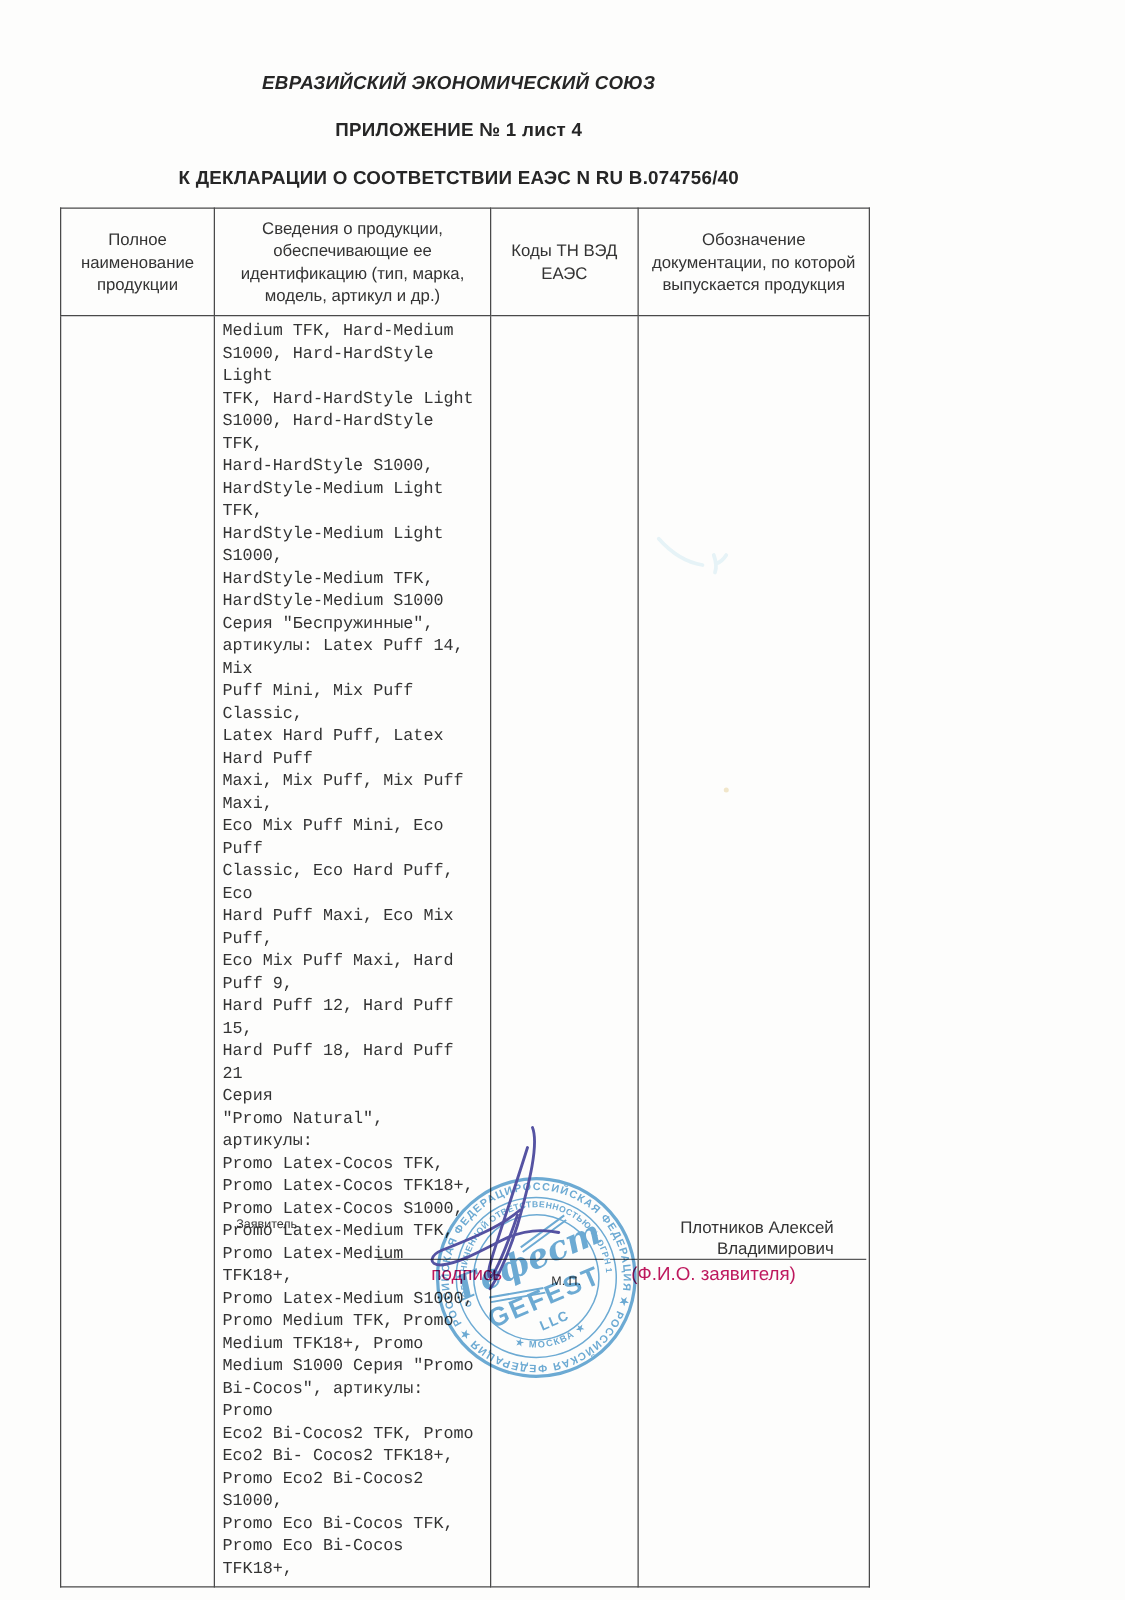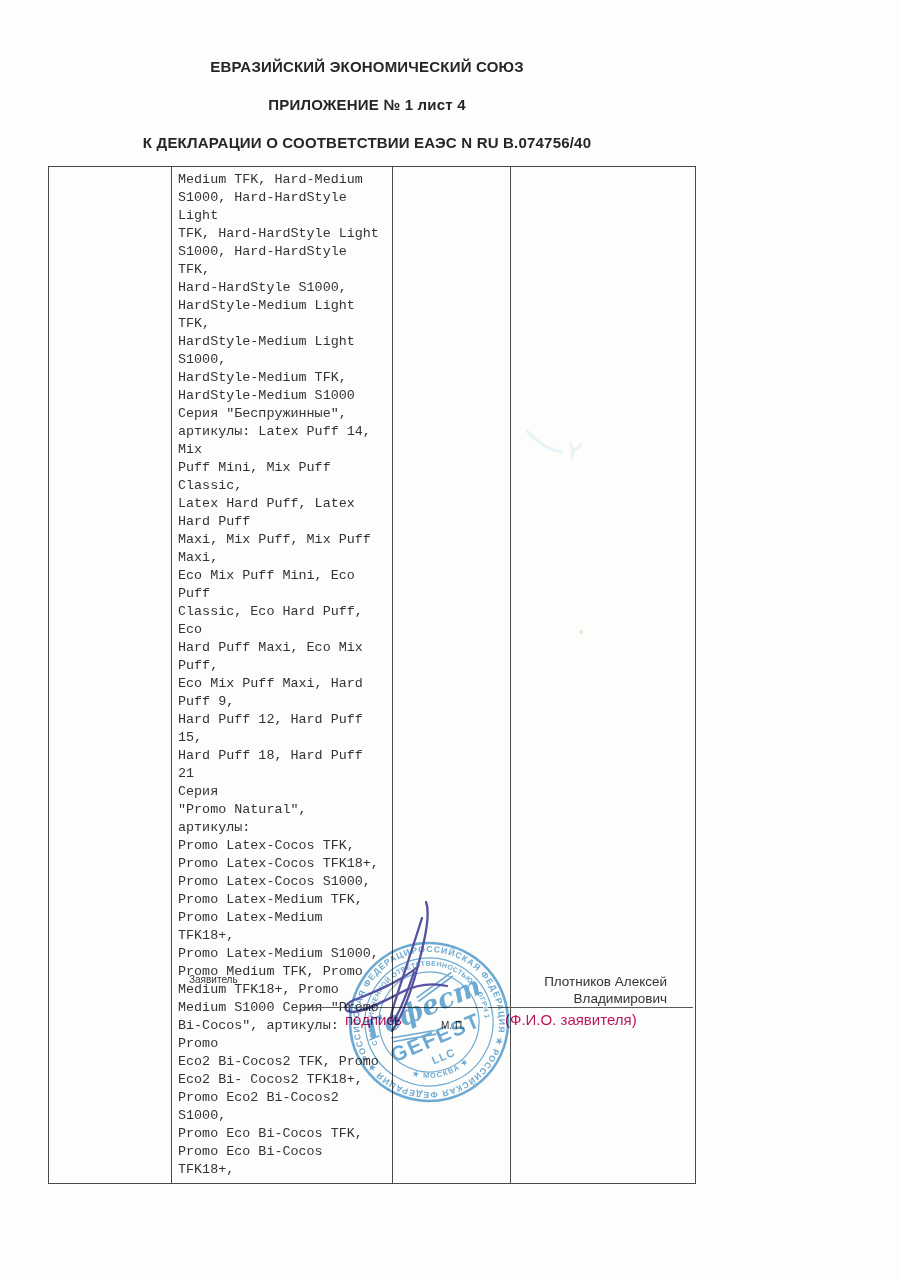--- a/index.html
+++ b/index.html
@@ -9,21 +9,21 @@
     font-family:"Liberation Sans", sans-serif;
     color:#2f2f2f;
     overflow:hidden;
   }
   
   .headings{position:absolute;left:0;top:0;width:734px;text-align:center;}
   .headings h1{
     position:absolute;left:0;width:100%;margin:0;
     font-size:15px;font-weight:bold;letter-spacing:.2px;color:#262626;
   }
-  .t1{top:58px;} .t2{top:96px;} .t3{top:134px;}
+  .t1{top:58px;font-style:italic;} .t2{top:96px;} .t3{top:134px;}
   
   table.doc{
     position:absolute;left:48px;top:166px;
     width:647px;border-collapse:collapse;table-layout:fixed;
   }
   table.doc td, table.doc th{
     border:1px solid #4a4a4a;
     font-weight:normal;vertical-align:middle;
     font-size:13.4px;line-height:18px;color:#333;
     padding:4px 6px;
@@ -59,20 +59,26 @@
 </div>
 
 <table class="doc">
   <colgroup>
     <col style="width:123px">
       <col style="width:221px">
       <col style="width:118px">
       <col style="width:185px">
   </colgroup>
   <tbody>
+      <tr class="hdr">
+    <th>Полное наименование продукции</th>
+    <th>Сведения о продукции, обеспечивающие ее идентификацию (тип, марка, модель, артикул и др.)</th>
+    <th>Коды ТН ВЭД ЕАЭС</th>
+    <th class="h4">Обозначение документации, по которой выпускается продукция</th>
+  </tr>
   <tr class="body">
     <td></td>
     <td class="products">Medium TFK, Hard-Medium
 S1000, Hard-HardStyle Light
 TFK, Hard-HardStyle Light
 S1000, Hard-HardStyle TFK,
 Hard-HardStyle S1000,
 HardStyle-Medium Light TFK,
 HardStyle-Medium Light S1000,
 HardStyle-Medium TFK,

